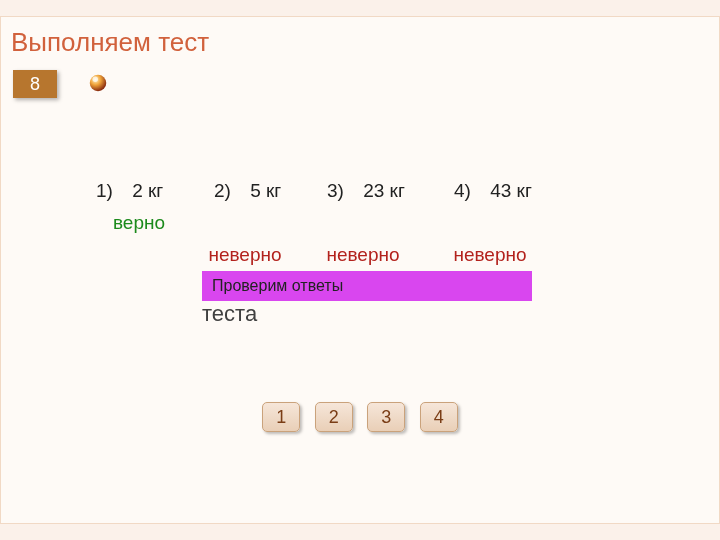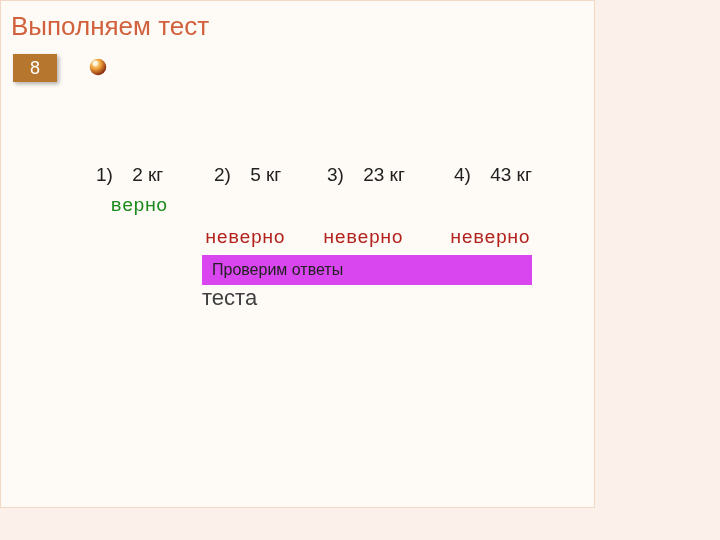--- a/index.html
+++ b/index.html
@@ -13,22 +13,22 @@
     overflow: hidden;
   }
   .slide {
     position: relative;
     width: 720px;
     height: 540px;
     background: #fbf1ea;
   }
   .inner {
     position: absolute;
-    left: 0; top: 0;
-    width: 595px;
+    left: 0; top: 16px;
+    width: 720px;
     height: 508px;
     background: #fefaf6;
     border: 1px solid #f1d9c5;
   }
   .title {
     position: absolute;
     left: 10px; top: 10px;
     font-size: 26px;
     color: #d1613c;
   }
@@ -75,21 +75,20 @@
   .opt .num { display: inline-block; }
   .opt .val { display: inline-block; margin-left: 14px; text-align: center; }
   .fb {
     position: absolute;
     top: 196px;
     font-size: 19px;
     font-weight: normal;
     text-align: center;
     width: 90px;
     line-height: 1.05;
-    font-family: Liberation Mono, monospace;
   }
   .fb.correct { color: #1c8a1c; }
   .fb.wrong   { color: #b3221d; margin-top: 32px; }
 
   .reveal {
     position: absolute;
     left: 201px; top: 254px;
     width: 330px;
     background: #d946ef;
     padding: 6px 10px;
@@ -176,15 +175,21 @@
     <div class="fb correct" style="left:93px">верно</div>
     <div class="fb wrong" style="left:199px">неверно</div>
     <div class="fb wrong" style="left:317px">неверно</div>
     <div class="fb wrong" style="left:444px">неверно</div>
 
     <div class="reveal">
       <span>Проверим ответы</span>
     </div>
     <div class="reveal-extra">теста</div>
 
+    <div class="btn-row">
+      <span class="btn">1</span>
+      <span class="btn">2</span>
+      <span class="btn">3</span>
+      <span class="btn">4</span>
+    </div>
 
   </div>
 </div>
 
 </body></html>

